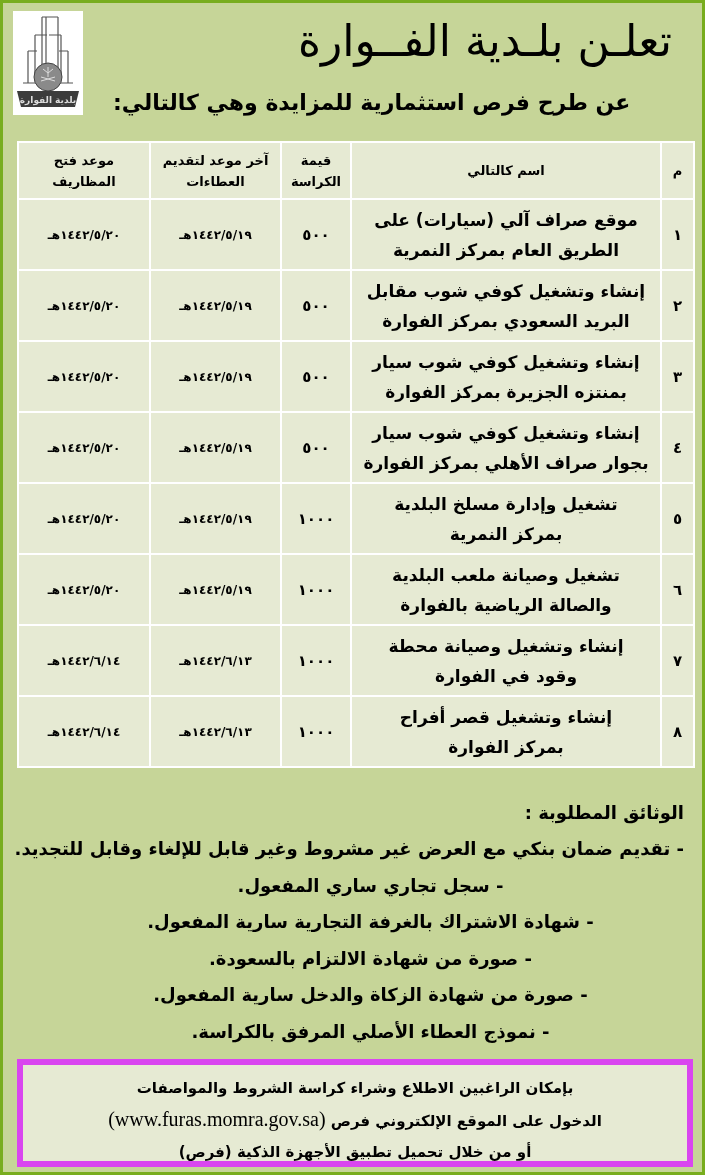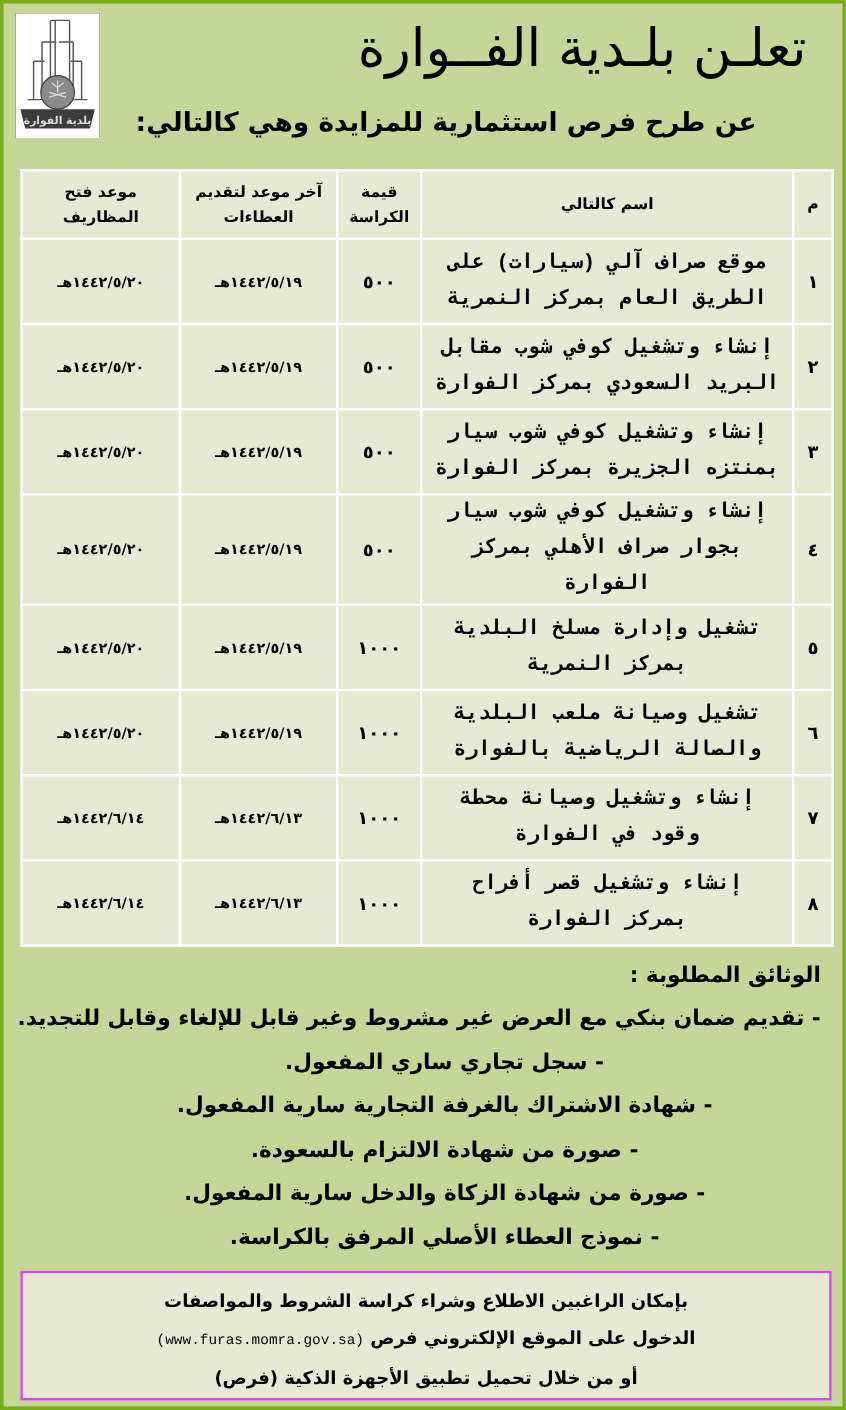--- a/index.html
+++ b/index.html
@@ -41,39 +41,39 @@
     table.tenders th, table.tenders td {
       border:2px solid #ffffff;
       text-align:center; vertical-align:middle;
       padding:0 4px;
     }
     table.tenders th {
       font-size:13px; font-weight:bold; line-height:21px; height:55px;
     }
     table.tenders td { height:69px; }
     td.num { font-size:15px; font-weight:bold; }
-    td.name { font-size:17px; font-weight:bold; line-height:30px;font-family:Liberation Mono, monospace; }
+    td.name { font-size:17px; font-weight:bold; line-height:30px; }
     td.val { font-size:15px; font-weight:bold; letter-spacing:2px;margin-left:32px; }
     td.date { font-size:12px; font-weight:bold; white-space:nowrap; }
     .docs {
       position:absolute; right:18px; top:792px; left:14px;
       direction:rtl; text-align:right;margin-left:40px;
     }
     .docs .heading { font-size:18px; font-weight:bold; line-height:36px; }
     .docs .item { font-size:18px; font-weight:bold; line-height:36.6px; white-space:nowrap;text-align:center; }
     .info {
       position:absolute; left:14px; top:1056px; width:676px; height:108px;
       box-sizing:border-box;
-      border:2px solid #d946ef;
+      border:6px solid #d946ef;
       background:#e6ead3;
       direction:rtl; text-align:center;
       padding-top:8px;
     }
     .info .line { font-size:15px; font-weight:bold; line-height:31px; }
-    .info .url { font-family:Liberation Mono, monospace; font-weight:normal; font-size:12px; }
+    .info .url { font-family:Liberation Serif, serif; font-weight:normal; font-size:20px; }
   </style>
 </head>
 <body>
 
 <div class="frame">
 
   <div class="logo">
     <svg width="70" height="104" viewBox="0 0 70 104">
       <rect x="0" y="0" width="70" height="104" fill="#ffffff"></rect>
       <g stroke="#555" stroke-width="1.2" fill="none">

